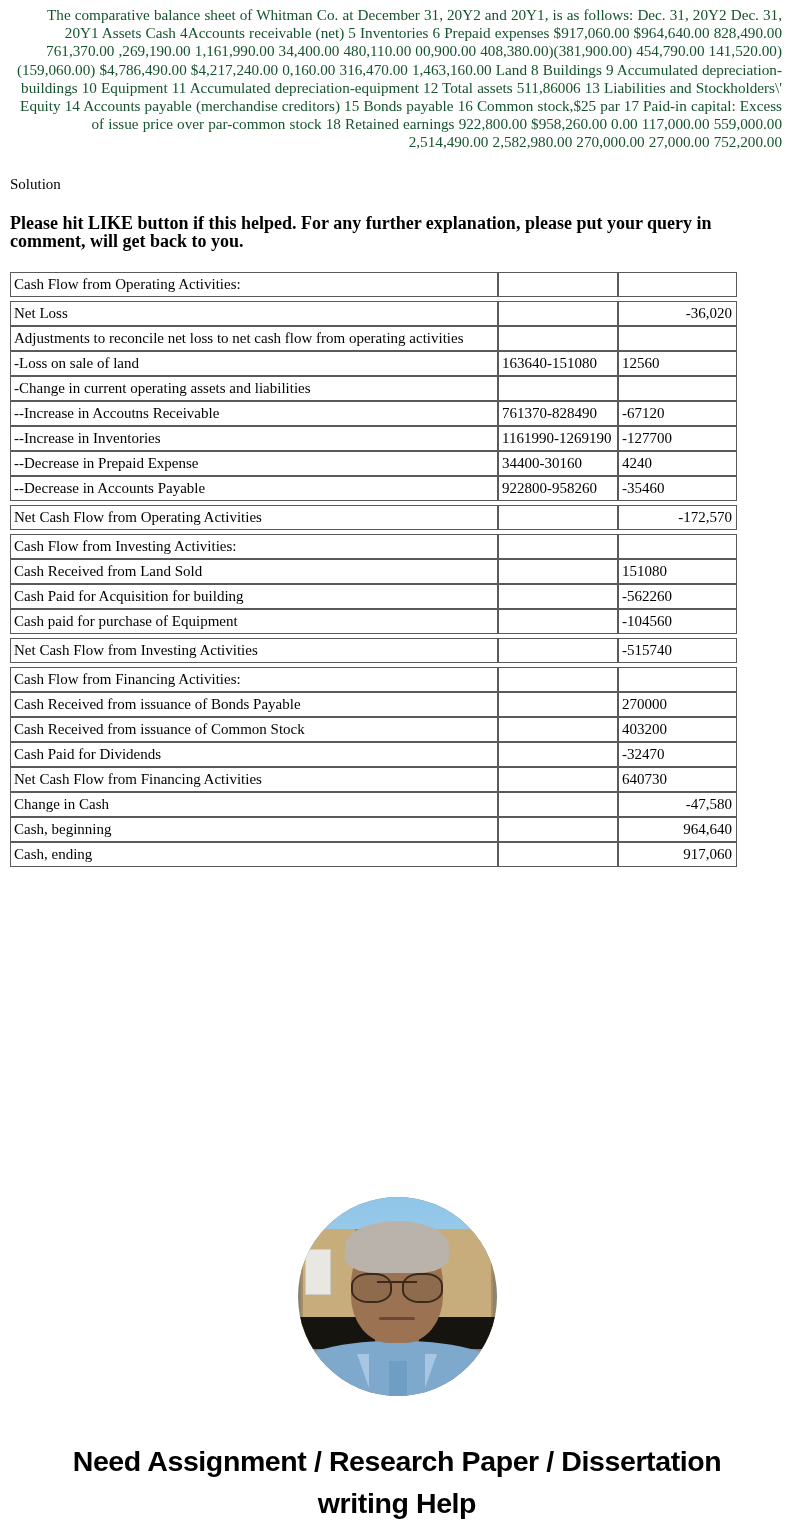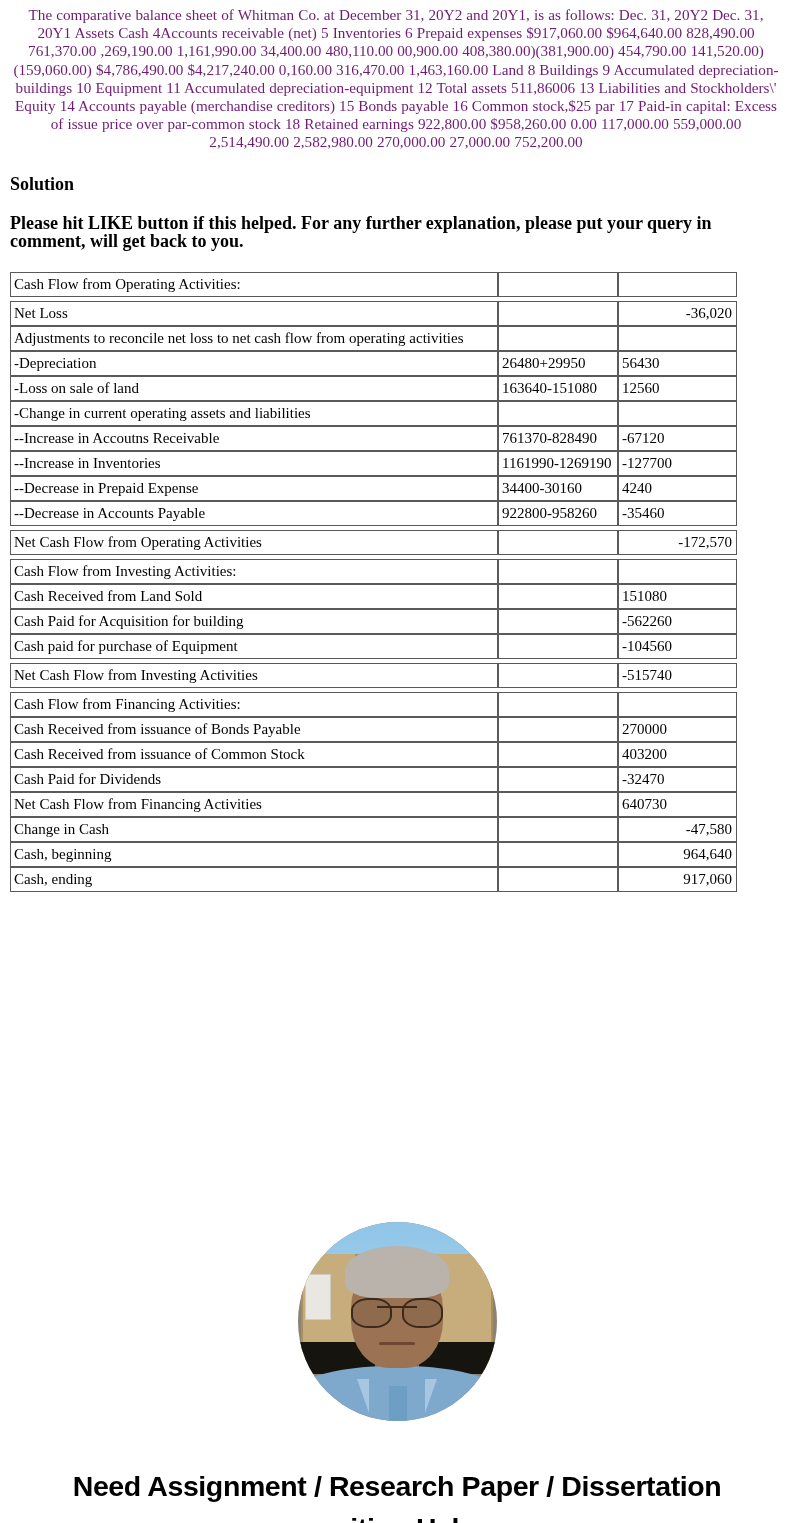--- a/index.html
+++ b/index.html
@@ -15,32 +15,32 @@
     font-family: "Liberation Serif", "DejaVu Serif", serif;
     color: #000000;
     -webkit-font-smoothing: antialiased;
   }
 
   
   .question-paragraph {
     font-family: "Liberation Serif", "DejaVu Serif", serif;
     font-size: 15.2px;
     line-height: 18.2px;
-    color: #701a75;
+    color: #14532d;
     padding: 6px 12px 0 10px;
     margin: 0;
-    text-align: center;
+    text-align: right;
     word-spacing: 0.3px;
   }
 
   
   .solution-heading {
     font-family: "Liberation Serif", "DejaVu Serif", serif;
-    font-size: 18px;
-    font-weight: bold;
+    font-size: 15px;
+    font-weight: normal;
     margin: 20px 0 0 10px;
     padding: 0;
     line-height: 24px;
   }
 
   .note-paragraph {
     font-family: "Liberation Serif", "DejaVu Serif", serif;
     font-size: 18px;
     font-weight: bold;
     line-height: 18.4px;
@@ -267,25 +267,20 @@
         </tr>
         <tr>
           <td>Net Loss</td>
           <td class="num-left"></td>
           <td class="num-right">-36,020</td>
         </tr>
         <tr>
           <td>Adjustments to reconcile net loss to net cash flow from operating activities</td>
           <td class="num-left"></td>
           <td class="num-left"></td>
-        </tr>
-        <tr>
-          <td>-Depreciation</td>
-          <td class="num-left">26480+29950</td>
-          <td class="num-left">56430</td>
         </tr>
         <tr>
           <td>-Loss on sale of land</td>
           <td class="num-left">163640-151080</td>
           <td class="num-left">12560</td>
         </tr>
         <tr>
           <td>-Change in current operating assets and liabilities</td>
           <td class="num-left"></td>
           <td class="num-left"></td>

